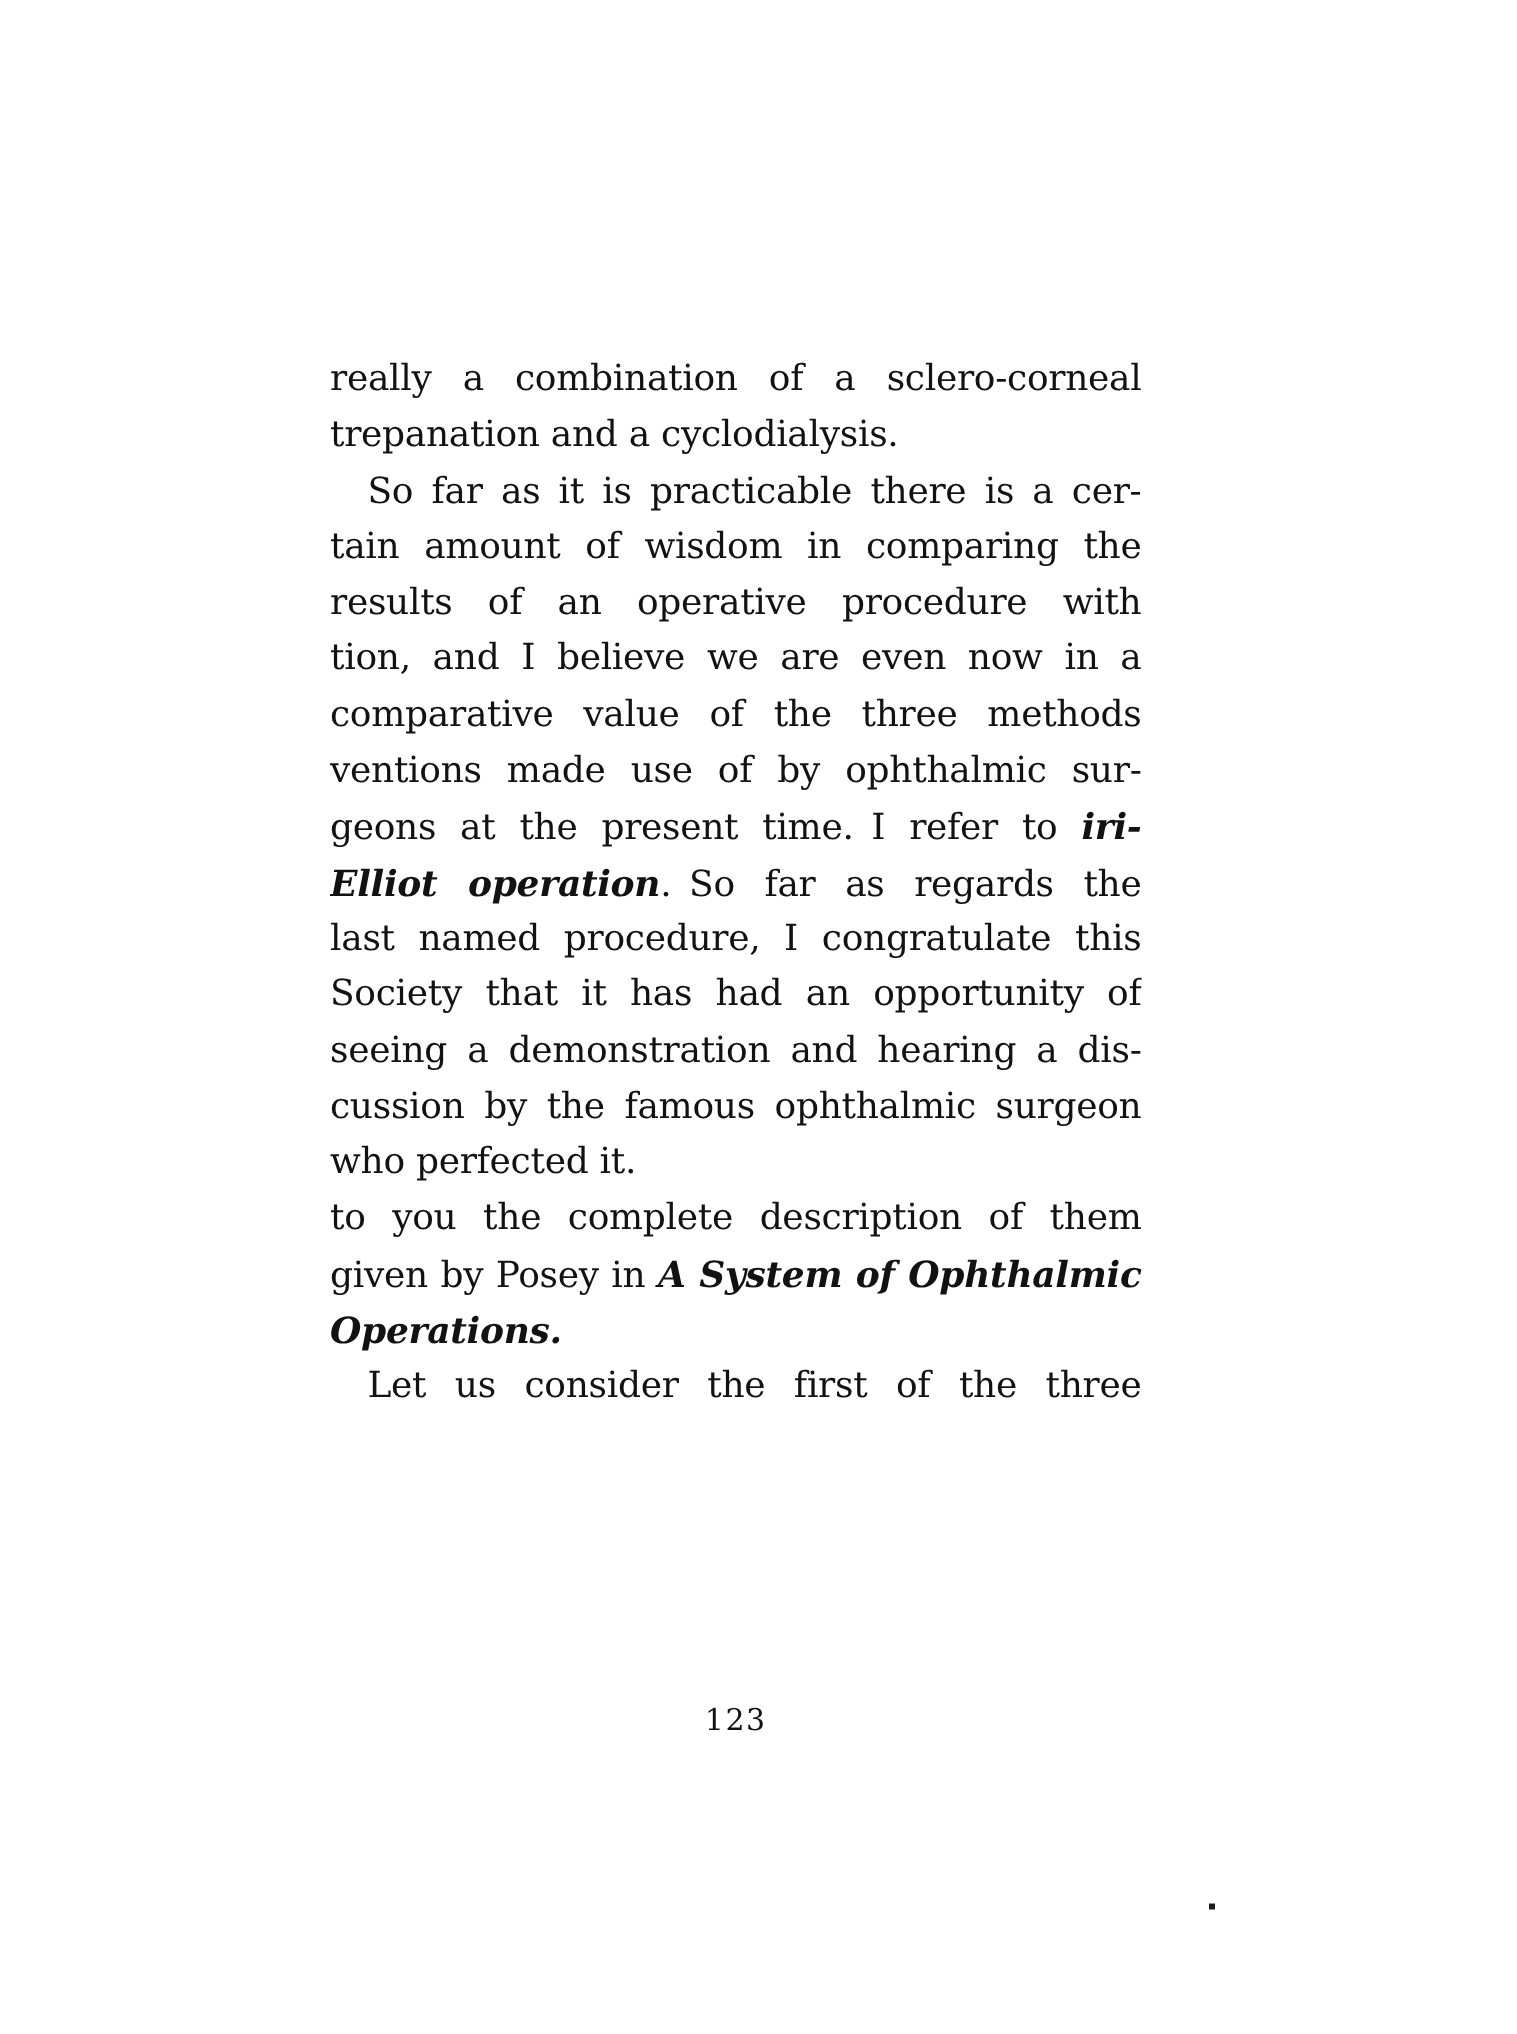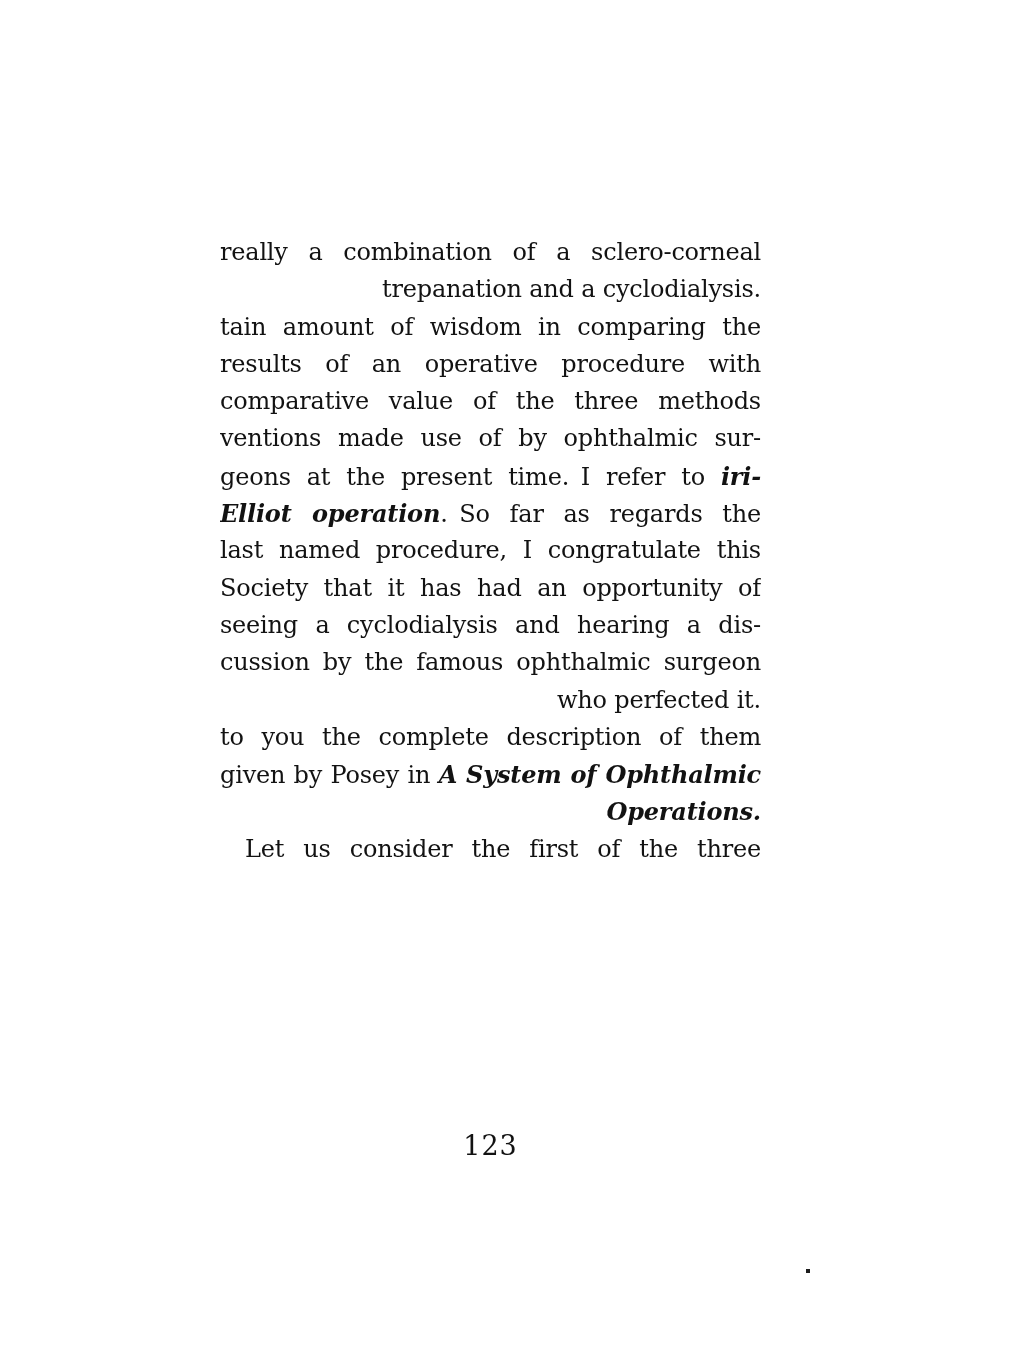--- a/index.html
+++ b/index.html
@@ -21,68 +21,70 @@
     left: 220px;
     top: 234px;
     width: 541px;
   }
   .line {
     height: 37.3px;
     line-height: 37.3px;
     font-size: 24px;
     letter-spacing: -0.2px;
     overflow: hidden;
-    text-align: right;
+    text-align: left;
   }
   .line.just {
     text-align: justify;
     text-align-last: justify;
   }
   .line.indent {
     text-indent: 25px;
   }
   .em {
     font-style: italic;
     font-weight: 700;
   }
   .page-number {
     position: absolute;
     left: 220px;
     top: 1134px;
     width: 541px;
     text-align: center;
-    font-size: 27px;
+    font-size: 20px;
     line-height: 24px;
     letter-spacing: 1px;
   }
   .speck {
     position: absolute;
     left: 806px;
     top: 1269px;
     width: 4px;
     height: 4px;
     background: #1c1c1c;
   }
 </style>
 </head>
 <body>
 
 <div class="page">
   <div class="text-block" id="text-block">
       <div class="line just"><span>really a combination of a sclero-corneal</span></div>
       <div class="line"><span>trepanation and a cyclodialysis.</span></div>
+      <div class="line just indent"><span>So far as it is practicable there is a cer-</span></div>
       <div class="line just"><span>tain amount of wisdom in comparing the</span></div>
       <div class="line just"><span>results of an operative procedure with</span></div>
+      <div class="line just"><span>tion, and I believe we are even now in a</span></div>
       <div class="line just"><span>comparative value of the three methods</span></div>
       <div class="line just"><span>ventions made use of by ophthalmic sur-</span></div>
       <div class="line just"><span>geons at the present time. I refer to </span><span class="em">iri-</span></div>
       <div class="line just"><span class="em">Elliot operation</span><span>. So far as regards the</span></div>
       <div class="line just"><span>last named procedure, I congratulate this</span></div>
       <div class="line just"><span>Society that it has had an opportunity of</span></div>
-      <div class="line just"><span>seeing a cyclodialysis and hearing a dis-</span></div>
+      <div class="line just"><span>seeing a demonstration and hearing a dis-</span></div>
       <div class="line just"><span>cussion by the famous ophthalmic surgeon</span></div>
       <div class="line"><span>who perfected it.</span></div>
       <div class="line just"><span>to you the complete description of them</span></div>
       <div class="line just"><span>given by Posey in </span><span class="em">A System of Ophthalmic</span></div>
       <div class="line"><span class="em">Operations.</span></div>
       <div class="line just indent"><span>Let us consider the first of the three</span></div>
     </div>
   <div class="page-number">123</div>
   <div class="speck"></div>
 </div>

